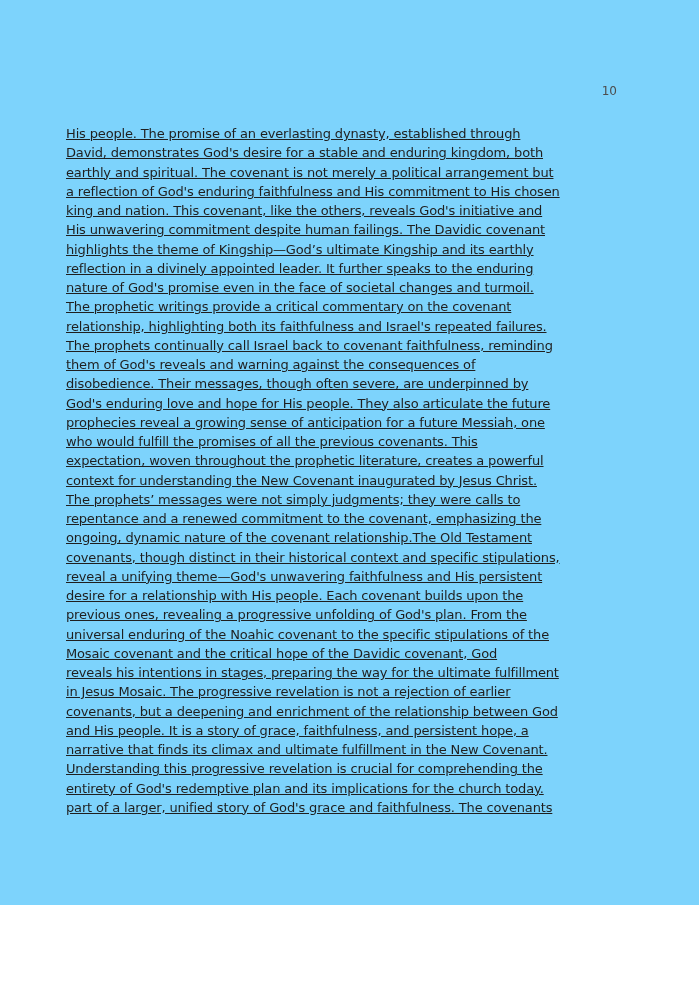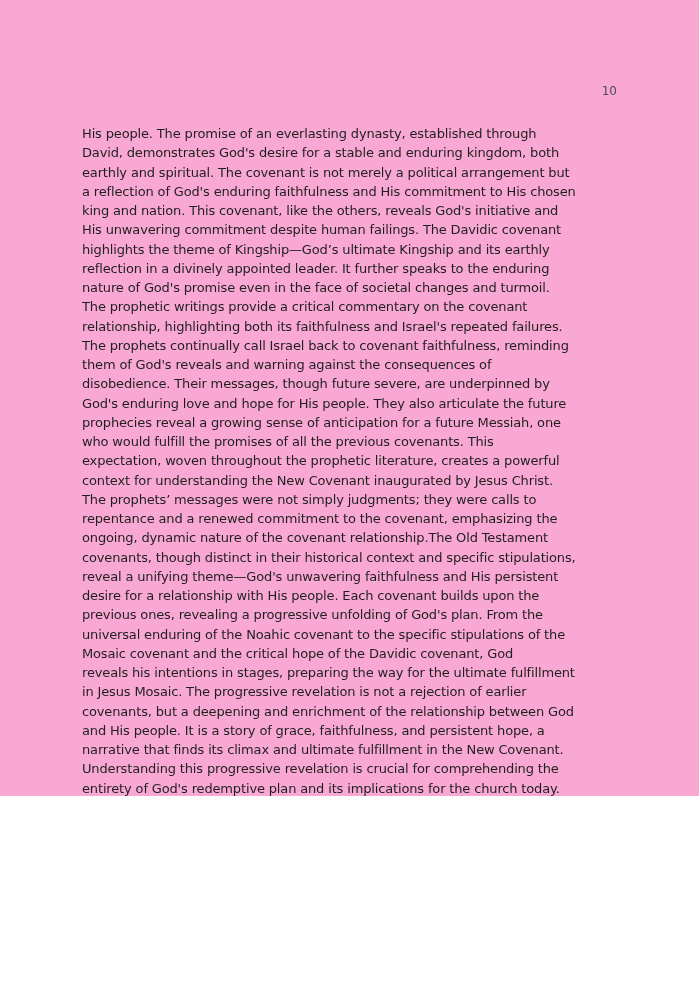--- a/index.html
+++ b/index.html
@@ -3,44 +3,45 @@
 <meta charset="utf-8">
 <style>
   html, body {
     margin: 0;
     padding: 0;
     background: #ffffff;
   }
   .sheet {
     position: relative;
     width: 699px;
-    height: 796px;
-    background: #f9a8d4;
+    height: 905px;
+    background: #7dd3fc;
     overflow: hidden;
     font-family: "DejaVu Sans", "Liberation Sans", sans-serif;
   }
   .page-number {
     position: absolute;
     top: 84px;
     left: 82px;
     width: 535px;
     text-align: right;
     font-size: 12px;
     line-height: 14px;
     color: #4d4d4d;
   }
   .body-text {
     position: absolute;
     top: 124px;
-    left: 82px;
+    left: 66px;
     width: 535px;
     font-size: 13px;
     line-height: 19.25px;
     letter-spacing: -0.15px;
     color: #1f1f1f;
+    text-decoration: underline;
   }
   .body-text .text-line {
     white-space: nowrap;
     height: 19.25px;
   }
 </style>
 </head>
 <body>
 
 <div class="sheet">
@@ -52,21 +53,21 @@
       <div class="text-line">a reflection of God's enduring faithfulness and His commitment to His chosen</div>
       <div class="text-line">king and nation. This covenant, like the others, reveals God's initiative and</div>
       <div class="text-line">His unwavering commitment despite human failings. The Davidic covenant</div>
       <div class="text-line">highlights the theme of Kingship—God’s ultimate Kingship and its earthly</div>
       <div class="text-line">reflection in a divinely appointed leader. It further speaks to the enduring</div>
       <div class="text-line">nature of God's promise even in the face of societal changes and turmoil.</div>
       <div class="text-line">The prophetic writings provide a critical commentary on the covenant</div>
       <div class="text-line">relationship, highlighting both its faithfulness and Israel's repeated failures.</div>
       <div class="text-line">The prophets continually call Israel back to covenant faithfulness, reminding</div>
       <div class="text-line">them of God's reveals and warning against the consequences of</div>
-      <div class="text-line">disobedience. Their messages, though future severe, are underpinned by</div>
+      <div class="text-line">disobedience. Their messages, though often severe, are underpinned by</div>
       <div class="text-line">God's enduring love and hope for His people. They also articulate the future</div>
       <div class="text-line">prophecies reveal a growing sense of anticipation for a future Messiah, one</div>
       <div class="text-line">who would fulfill the promises of all the previous covenants. This</div>
       <div class="text-line">expectation, woven throughout the prophetic literature, creates a powerful</div>
       <div class="text-line">context for understanding the New Covenant inaugurated by Jesus Christ.</div>
       <div class="text-line">The prophets’ messages were not simply judgments; they were calls to</div>
       <div class="text-line">repentance and a renewed commitment to the covenant, emphasizing the</div>
       <div class="text-line">ongoing, dynamic nature of the covenant relationship.The Old Testament</div>
       <div class="text-line">covenants, though distinct in their historical context and specific stipulations,</div>
       <div class="text-line">reveal a unifying theme—God's unwavering faithfulness and His persistent</div>

